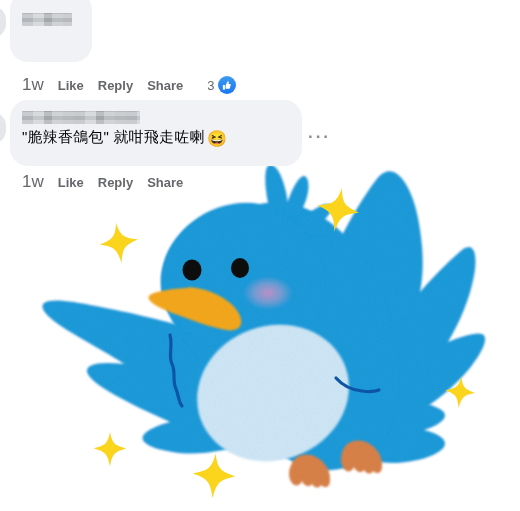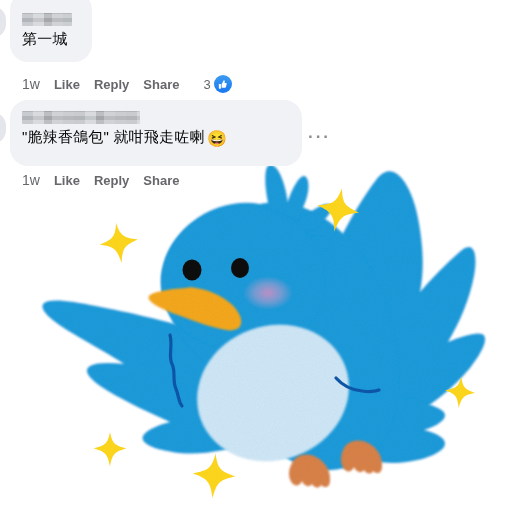--- a/index.html
+++ b/index.html
@@ -82,21 +82,21 @@
 
   .actions {
     position: absolute;
     display: flex;
     align-items: center;
     gap: 14px;
     font-size: 13px;
     color: #65676b;
     white-space: nowrap;
   }
-  .actions .time { color: #65676b; font-size: 14px; }
+  .actions .time { color: #65676b; font-size: 17px; }
   .actions .act  { font-weight: bold; color: #65676b; font-size: 13px; }
   .actions .act.plain { font-weight: bold; }
 
   .reaction-chip {
     display: flex;
     align-items: center;
     gap: 3px;
     margin-left: 10px;
   }
   .reaction-count { font-size: 13px; color: #65676b; }
@@ -288,21 +288,20 @@
 </svg>
 
 <div class="thread">
 
   <div class="comment">
 
     <div class="avatar-stub" style="top:6px;"></div>
 
     <div class="bubble" style="left:10px; top:-8px; width:82px; height:70px;">
       <div class="redaction" style="width:50px; margin-top:14px;"></div>
-      <div class="bubble-text">第一城</div>
     </div>
 
     <div class="actions" style="left:22px; top:75px;">
       <span class="time">1w</span>
       <span class="act">Like</span>
       <span class="act plain">Reply</span>
       <span class="act plain">Share</span>
 
       <span class="reaction-chip">
         <span class="reaction-count">3</span>

